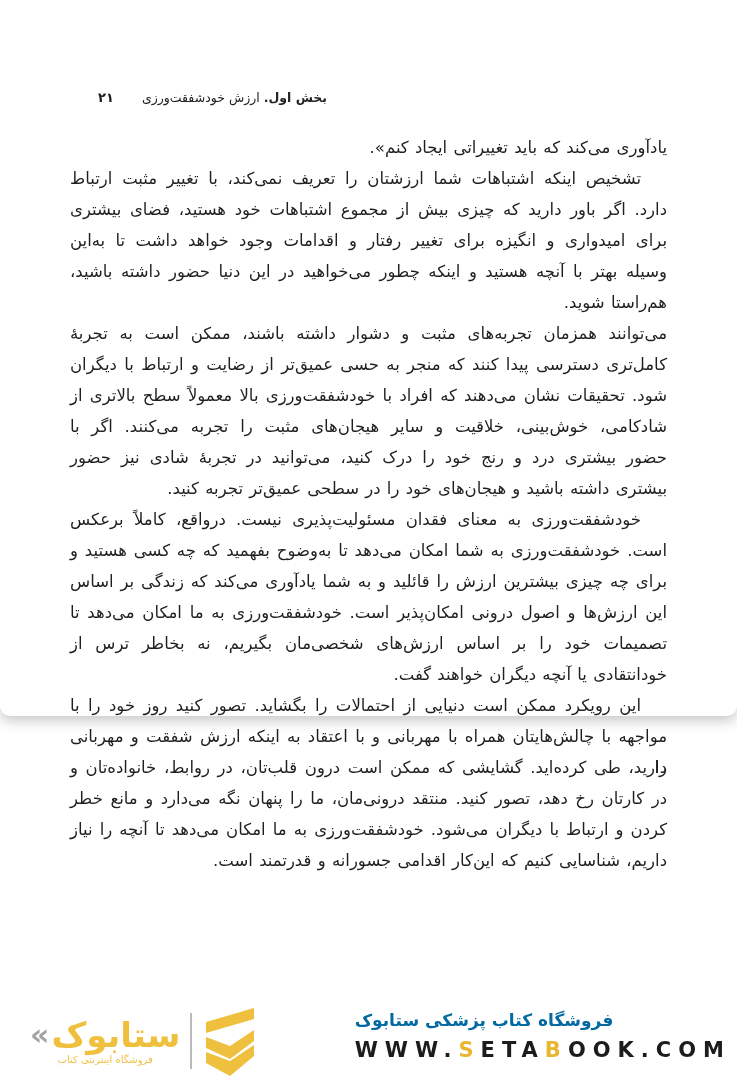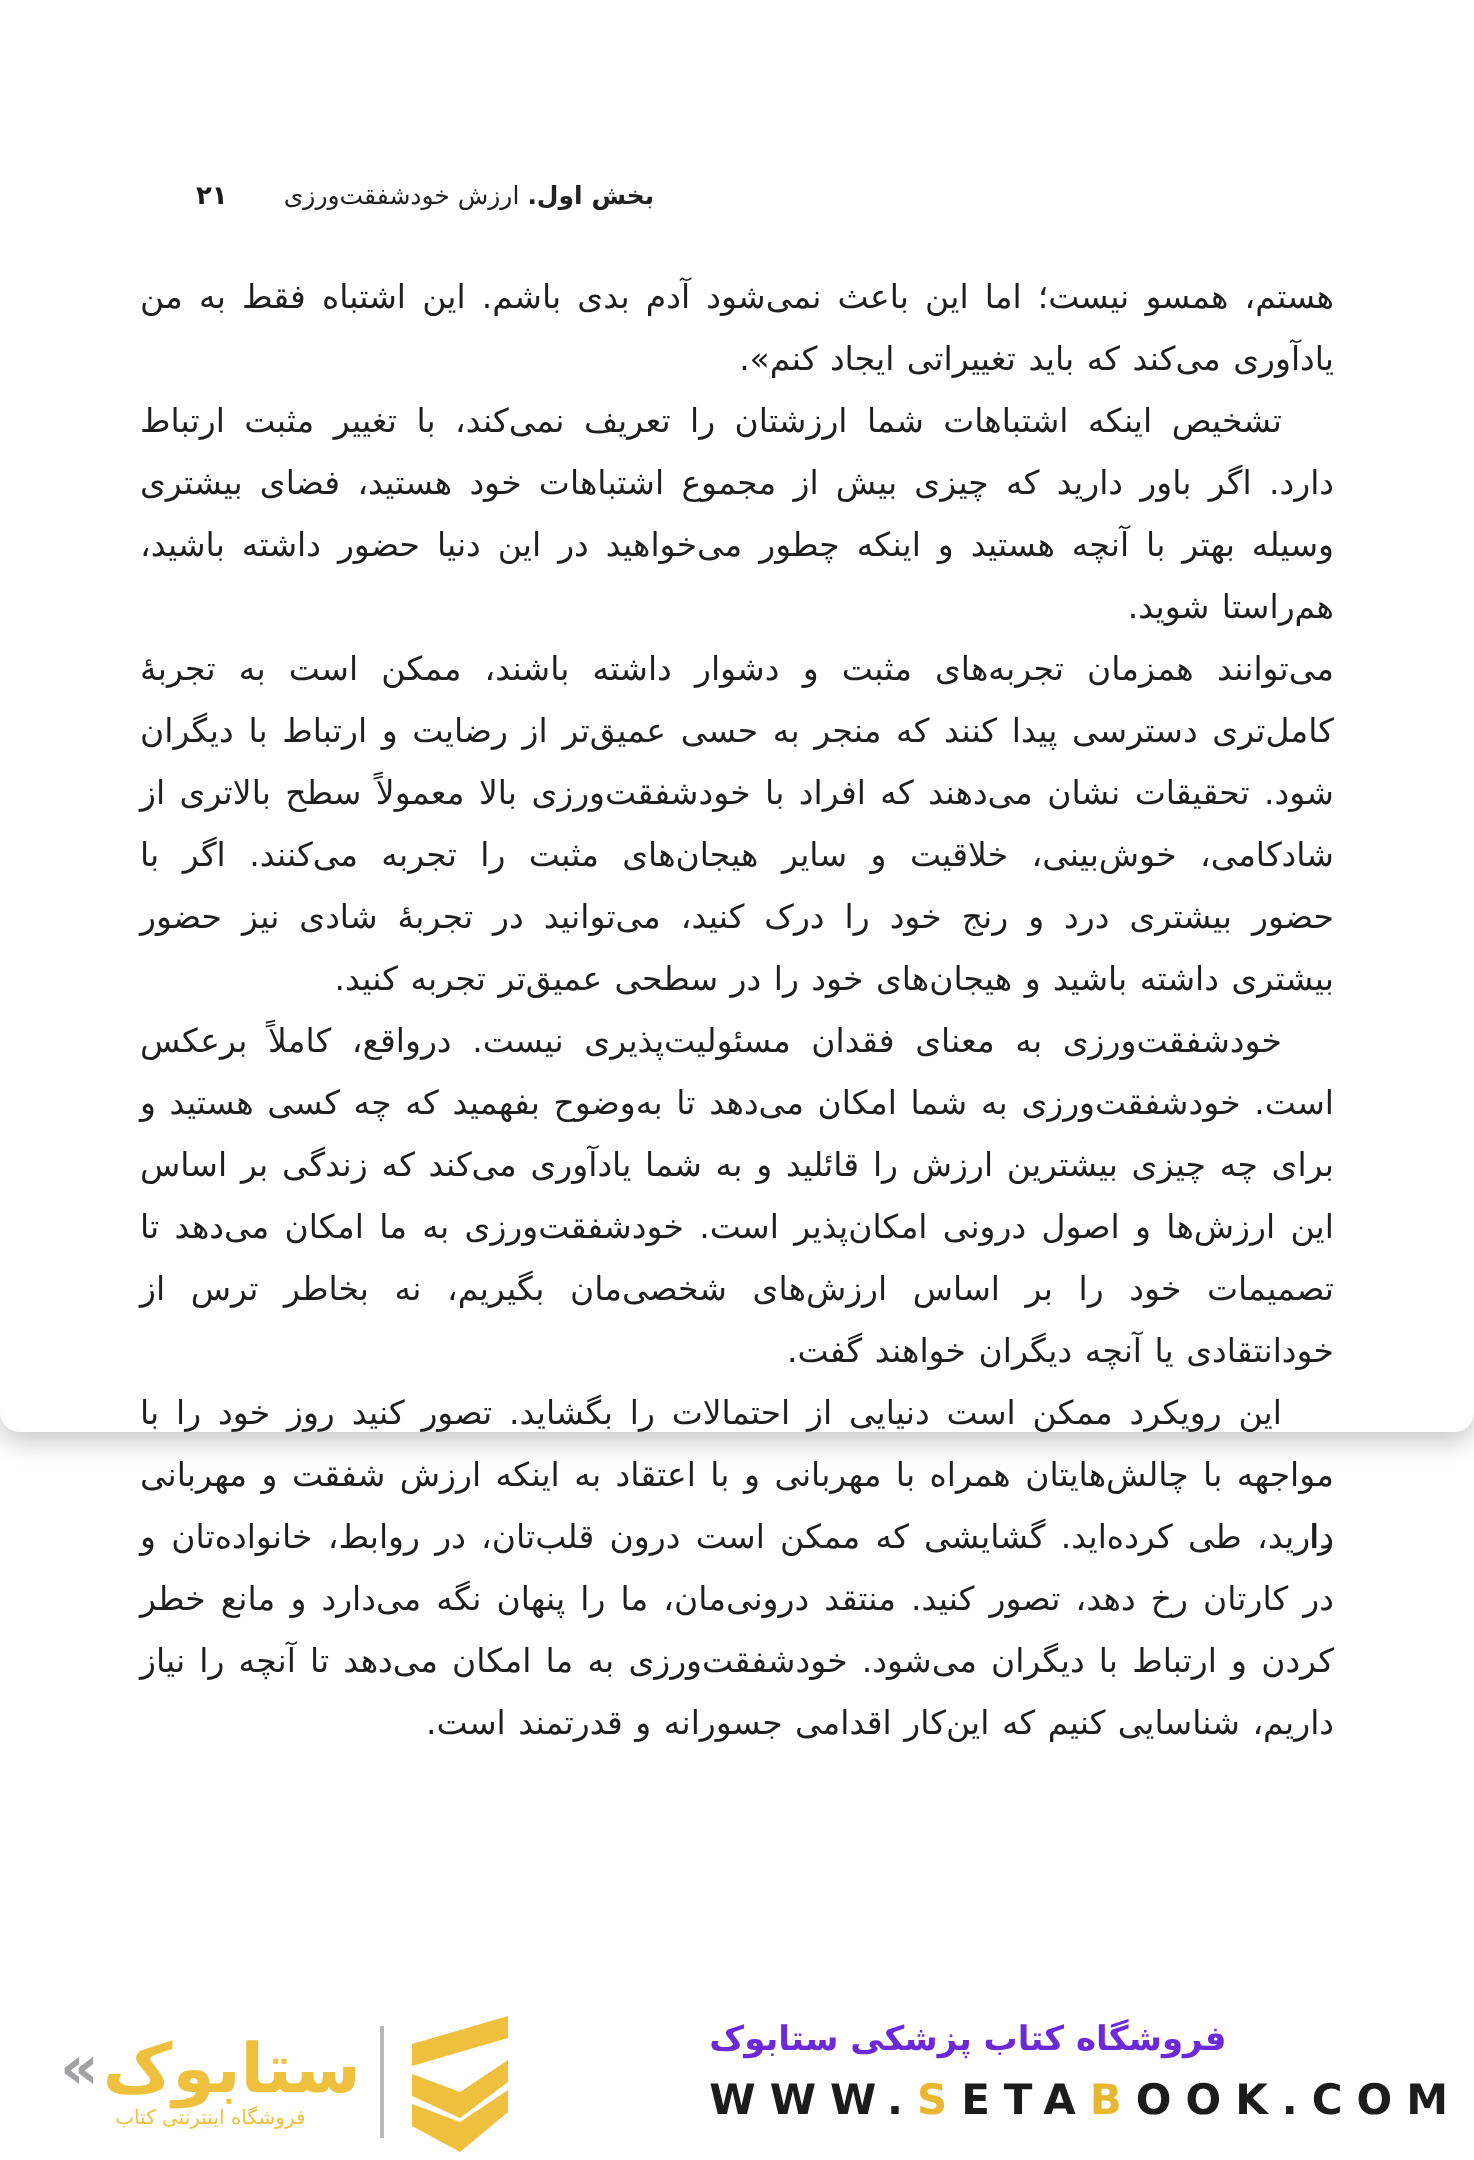--- a/index.html
+++ b/index.html
@@ -100,21 +100,21 @@
     width:2px;height:56px;
     background:#b9b9bb;
   }
   .emblem{display:block;}
   .footer-text{
     direction:rtl;
     text-align:left;
     padding-top:2px;
   }
   .store-name{
-    color:#6d28d9;
+    color:#0369a1;
     font-size:17px;
     font-weight:600;
     line-height:24px;
     text-align:left;
   }
   .url{
     direction:ltr;
     font-size:21px;
     font-weight:bold;
     letter-spacing:7px;
@@ -128,24 +128,24 @@
 </style>
 </head>
 <body>
 
 <div class="sheet">
   <div class="page-header">
     <span class="page-number">۲۱</span>
     <span class="section-title"><b>بخش اول.</b> <span>ارزش خودشفقت‌ورزی</span></span>
   </div>
   <div class="body-text" id="body-text">
-      <div class="line">هستم، همسو نیست؛ اما این باعث نمی‌شود آدم بدی باشم. این اشتباه فقط به من</div>
       <div class="line last">یادآوری می‌کند که باید تغییراتی ایجاد کنم».</div>
       <div class="line indent">تشخیص اینکه اشتباهات شما ارزشتان را تعریف نمی‌کند، با تغییر مثبت ارتباط</div>
       <div class="line">دارد. اگر باور دارید که چیزی بیش از مجموع اشتباهات خود هستید، فضای بیشتری</div>
+      <div class="line">برای امیدواری و انگیزه برای تغییر رفتار و اقدامات وجود خواهد داشت تا به‌این</div>
       <div class="line">وسیله بهتر با آنچه هستید و اینکه چطور می‌خواهید در این دنیا حضور داشته باشید،</div>
       <div class="line last">هم‌راستا شوید.</div>
       <div class="line">می‌توانند همزمان تجربه‌های مثبت و دشوار داشته باشند، ممکن است به تجربهٔ</div>
       <div class="line">کامل‌تری دسترسی پیدا کنند که منجر به حسی عمیق‌تر از رضایت و ارتباط با دیگران</div>
       <div class="line">شود. تحقیقات نشان می‌دهند که افراد با خودشفقت‌ورزی بالا معمولاً سطح بالاتری از</div>
       <div class="line">شادکامی، خوش‌بینی، خلاقیت و سایر هیجان‌های مثبت را تجربه می‌کنند. اگر با</div>
       <div class="line">حضور بیشتری درد و رنج خود را درک کنید، می‌توانید در تجربهٔ شادی نیز حضور</div>
       <div class="line last">بیشتری داشته باشید و هیجان‌های خود را در سطحی عمیق‌تر تجربه کنید.</div>
       <div class="line indent">خودشفقت‌ورزی به معنای فقدان مسئولیت‌پذیری نیست. درواقع، کاملاً برعکس</div>
       <div class="line">است. خودشفقت‌ورزی به شما امکان می‌دهد تا به‌وضوح بفهمید که چه کسی هستید و</div>

